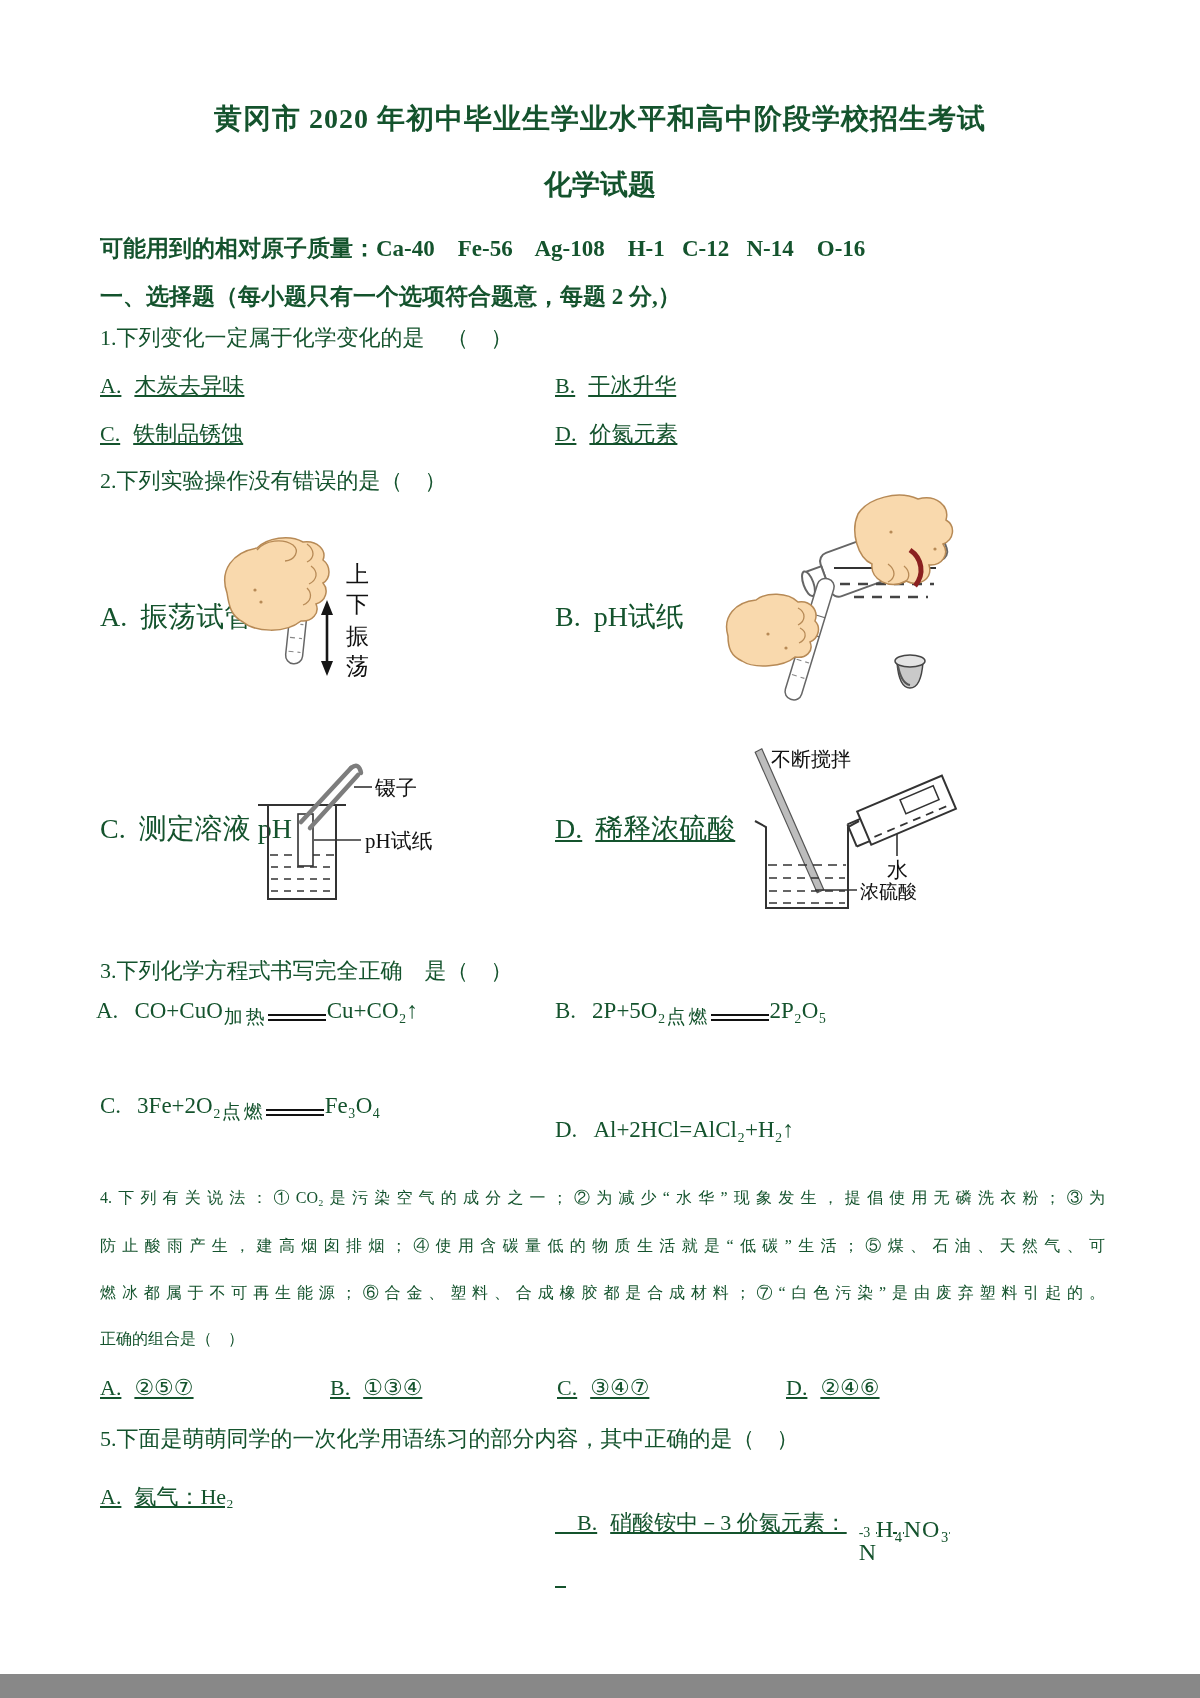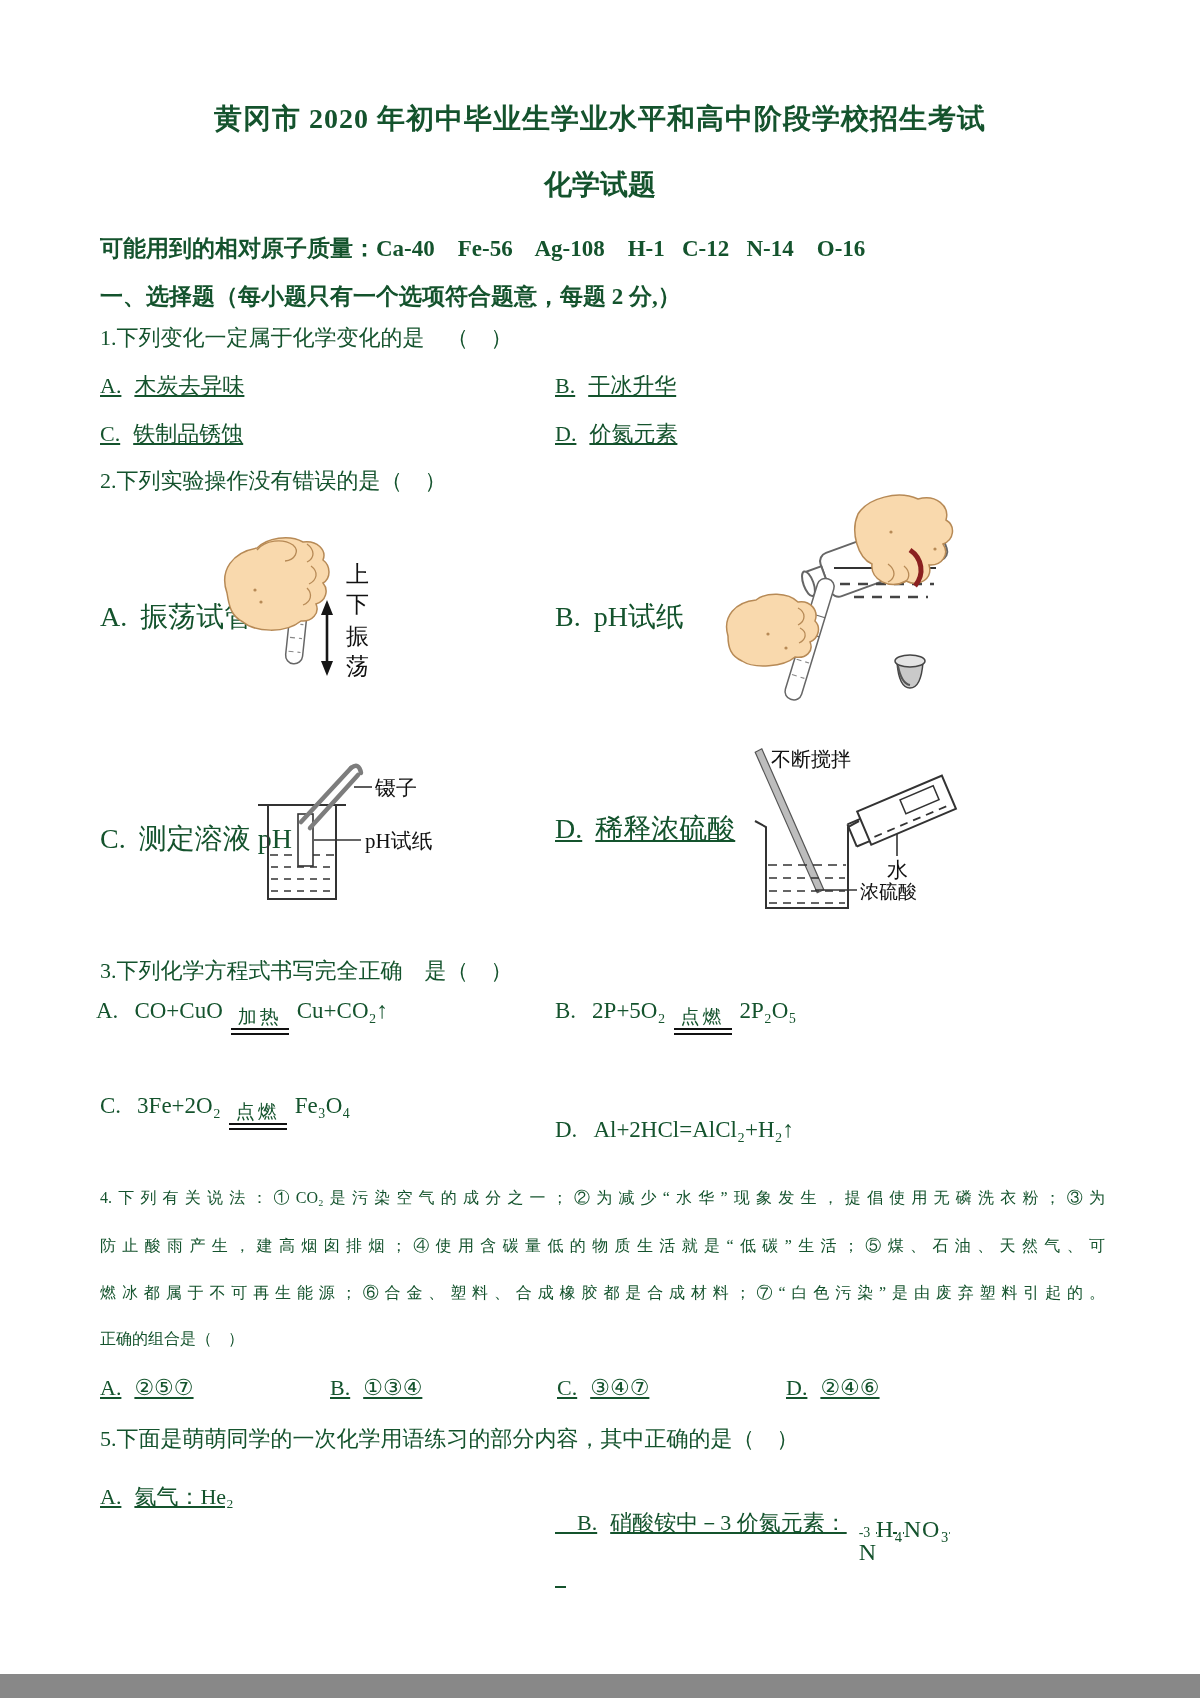--- a/index.html
+++ b/index.html
@@ -15,21 +15,21 @@
   .bold-line { left:100px; font-size:23px; font-weight:bold; white-space:pre;margin-top:7px; }
   .stem { left:100px; font-size:22px; white-space:pre; }
   .opt { font-size:22px; white-space:pre;text-decoration:underline; }
   .opt .opt-label { margin-right:13px; }
   .figlabel { font-size:28px; white-space:pre; }
   .figlabel .opt-label { margin-right:13px; }
 
   
   .eq-opt { position:absolute; font-size:23px; white-space:nowrap; }
   .eq-opt .opt-label { margin-right:16px; }
-  .eq-cond { display:inline-flex; flex-direction:column; align-items:center; vertical-align:-5px; margin:0 8px; }
+  .eq-cond { display:inline-flex; flex-direction:row; align-items:center; vertical-align:-5px; margin:0 1px; }
   .eq-cond .cond-text { font-size:19px; line-height:21px; letter-spacing:3px; }
   .eq-cond .cond-line { width:58px; height:3px; border-top:2px solid #111; border-bottom:2px solid #111; margin-top:1px; }
 
   
   .q4line { position:absolute; left:100px; width:1005px; font-size:16px;
             text-align:justify; text-align-last:justify; }
   .q4line.short { text-align:left; text-align-last:left; white-space:pre; }
 
   
   .valence { display:inline-flex; flex-direction:column; align-items:flex-start; vertical-align:-7px; margin-left:12px; }
@@ -53,21 +53,21 @@
   <div class="abs stem" style="top:323px;">1.下列变化一定属于化学变化的是　（　）</div>
   <div class="abs opt" style="left:100px; top:371px;"><span class="opt-label">A.</span><span>木炭去异味</span></div>
   <div class="abs opt" style="left:555px; top:371px;"><span class="opt-label">B.</span><span>干冰升华</span></div>
   <div class="abs opt" style="left:100px; top:419px;"><span class="opt-label">C.</span><span>铁制品锈蚀</span></div>
   <div class="abs opt" style="left:555px; top:419px;"><span class="opt-label">D.</span><span>价氮元素</span></div>
 
   <div class="abs stem" style="top:466px;">2.下列实验操作没有错误的是（　）</div>
 
   <div class="abs figlabel" style="left:100px; top:598px;"><span class="opt-label">A.</span><span>振荡试管</span></div>
   <div class="abs figlabel" style="left:555px; top:598px;"><span class="opt-label">B.</span><span>pH试纸</span></div>
-  <div class="abs figlabel" style="left:100px; top:810px;margin-top:10px;"><span class="opt-label">C.</span><span>测定溶液 pH</span></div>
+  <div class="abs figlabel" style="left:100px; top:810px;"><span class="opt-label">C.</span><span>测定溶液 pH</span></div>
   <div class="abs figlabel" style="left:555px; top:810px;text-decoration:underline;"><span class="opt-label">D.</span><span>稀释浓硫酸</span></div>
 
   <svg style="left:215px; top:498px;" width="160" height="182" viewBox="0 0 160 182">
     <g transform="rotate(6 82 130)">
       <rect x="73.5" y="92" width="17" height="74" rx="8.5" fill="#ffffff" stroke="#666" stroke-width="1.5"></rect>
       <line x1="74" y1="110" x2="90" y2="110" stroke="#666" stroke-width="1.2"></line>
       <line x1="76" y1="126" x2="88" y2="126" stroke="#888" stroke-width="1.2" stroke-dasharray="5 4"></line>
       <line x1="76" y1="140" x2="88" y2="140" stroke="#888" stroke-width="1.2" stroke-dasharray="5 4"></line>
       <line x1="76" y1="154" x2="88" y2="154" stroke="#888" stroke-width="1.2" stroke-dasharray="5 4"></line>
     </g>

